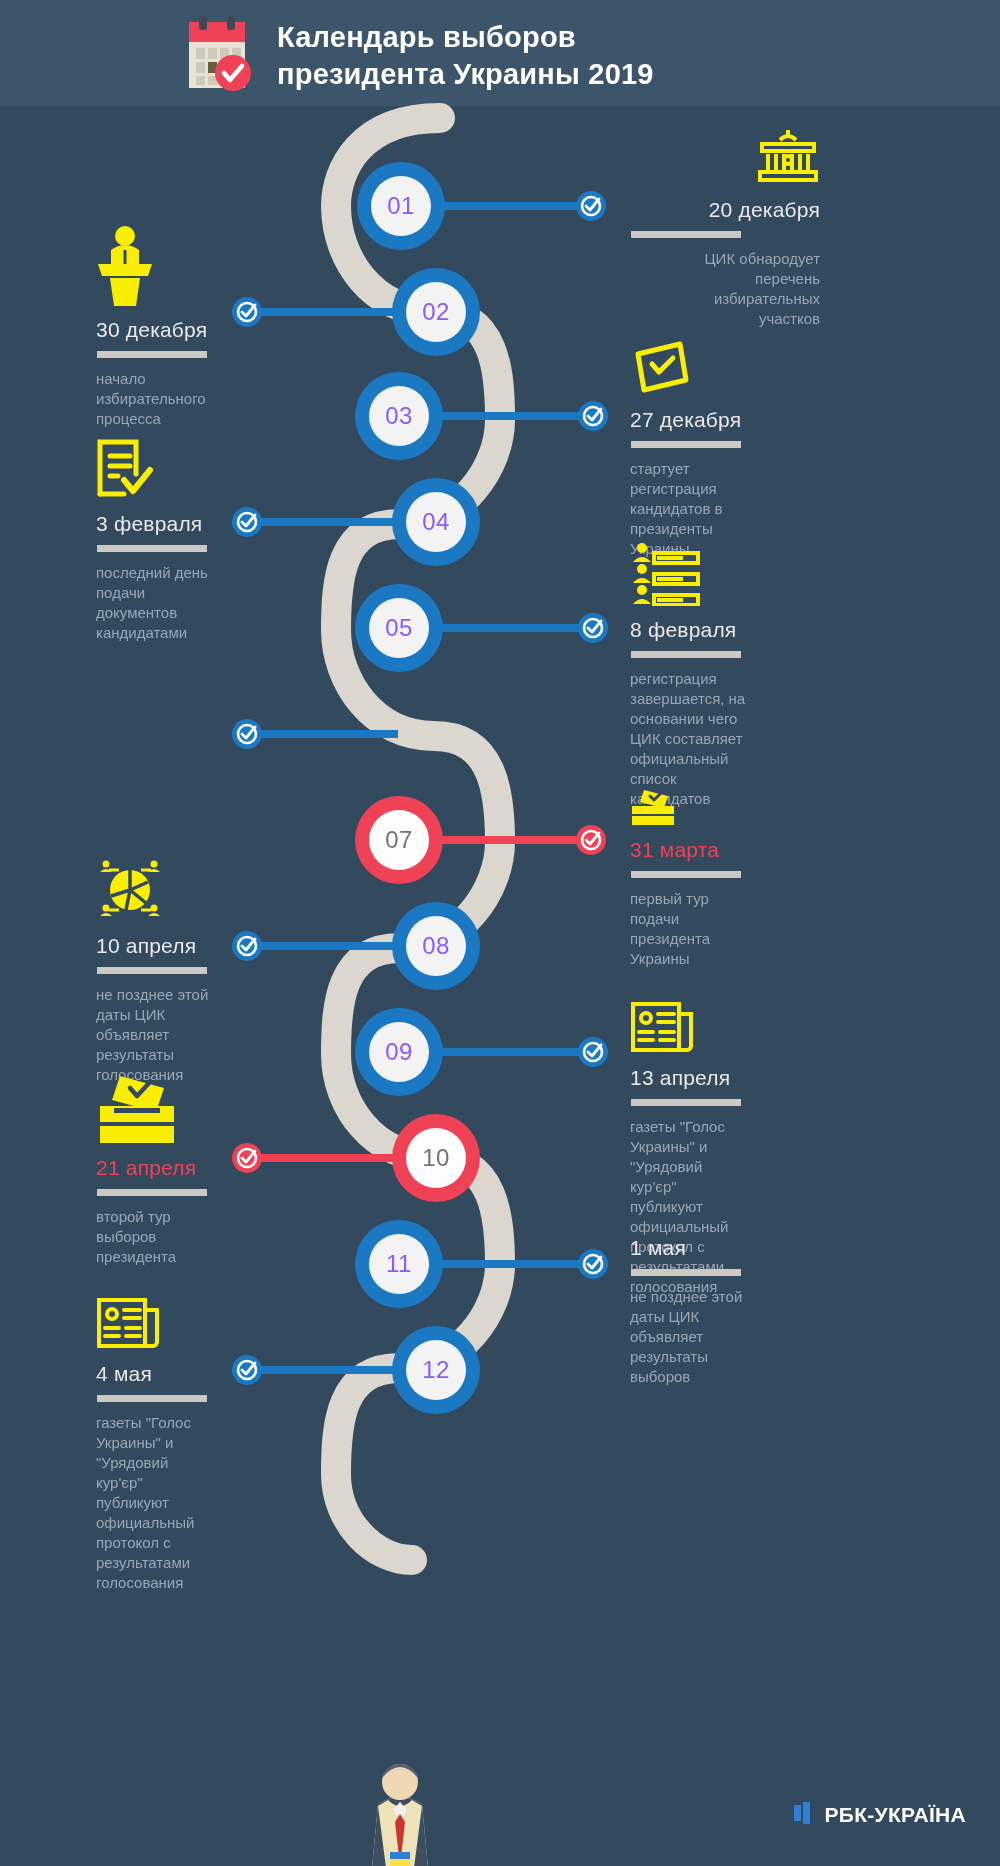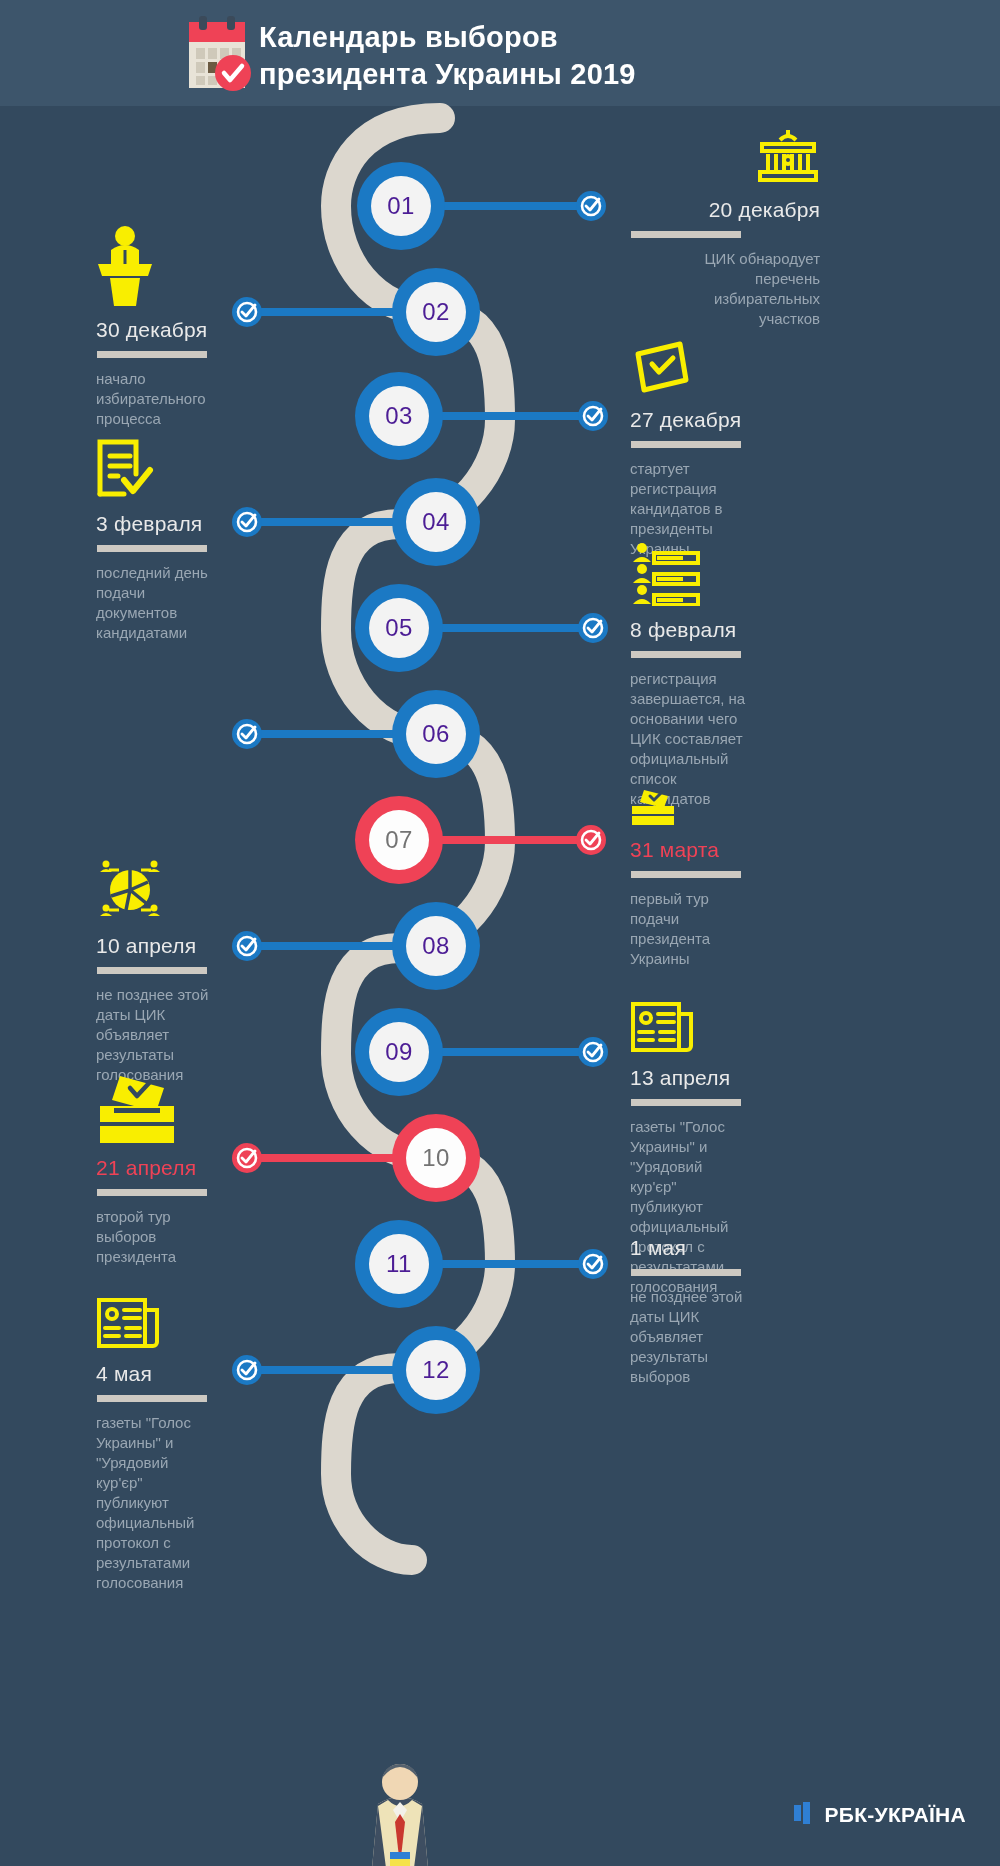--- a/index.html
+++ b/index.html
@@ -10,42 +10,42 @@
   }
   #stage { position:absolute; left:0; top:0; width:1000px; height:1866px; }
 
   
   .header {
     position:absolute; left:0; top:0; width:1000px; height:106px;
     background:#3d556b;
   }
   .header-inner {
     position:absolute; left:183px; top:16px;
-    display:flex; align-items:center; gap:6px;
+    display:flex; align-items:center; gap:24px;
   }
   .hdr-title {
     color:#ffffff; font-size:29px; font-weight:bold; line-height:1.28;
     letter-spacing:.2px; white-space:pre-line;
   }
 
   
   .curve { position:absolute; left:0; top:0; width:1000px; height:1866px; }
 
   
   .node { position:absolute; width:88px; height:88px; }
   .node .ring {
     position:absolute; left:0; top:0; width:88px; height:88px; border-radius:50%;
     background:#1b79c4;
   }
   .node.red .ring { background:#ef4256; }
   .node .inner {
     position:absolute; left:14px; top:14px; width:60px; height:60px; border-radius:50%;
     background:#f3f3f3;
     display:flex; align-items:center; justify-content:center;
-    color:#4c1d95; font-size:24px; letter-spacing:.5px;
+    color:#8b5cf6; font-size:24px; letter-spacing:.5px;
   }
   .node.red .inner { background:#fdfdfd; color:#737373; }
 
   
   .conn { position:absolute; height:8px; background:#1b79c4; }
   .conn.red { background:#ef4256; }
   .endcheck { position:absolute; width:30px; height:30px; }
 
   
   .block { position:absolute; width:190px; }
@@ -238,24 +238,20 @@
       <div class="inner">03</div>
   </div>
   <div class="node" style="left:392px; top:478px;">
     <div class="ring"></div>
       <div class="inner">04</div>
   </div>
   <div class="node" style="left:355px; top:584px;">
     <div class="ring"></div>
       <div class="inner">05</div>
   </div>
-  <div class="node" style="left:392px; top:690px;">
-    <div class="ring"></div>
-      <div class="inner">06</div>
-  </div>
   <div class="node red" style="left:355px; top:796px;">
     <div class="ring"></div>
       <div class="inner">07</div>
   </div>
   <div class="node" style="left:392px; top:902px;">
     <div class="ring"></div>
       <div class="inner">08</div>
   </div>
   <div class="node" style="left:355px; top:1008px;">
     <div class="ring"></div>

